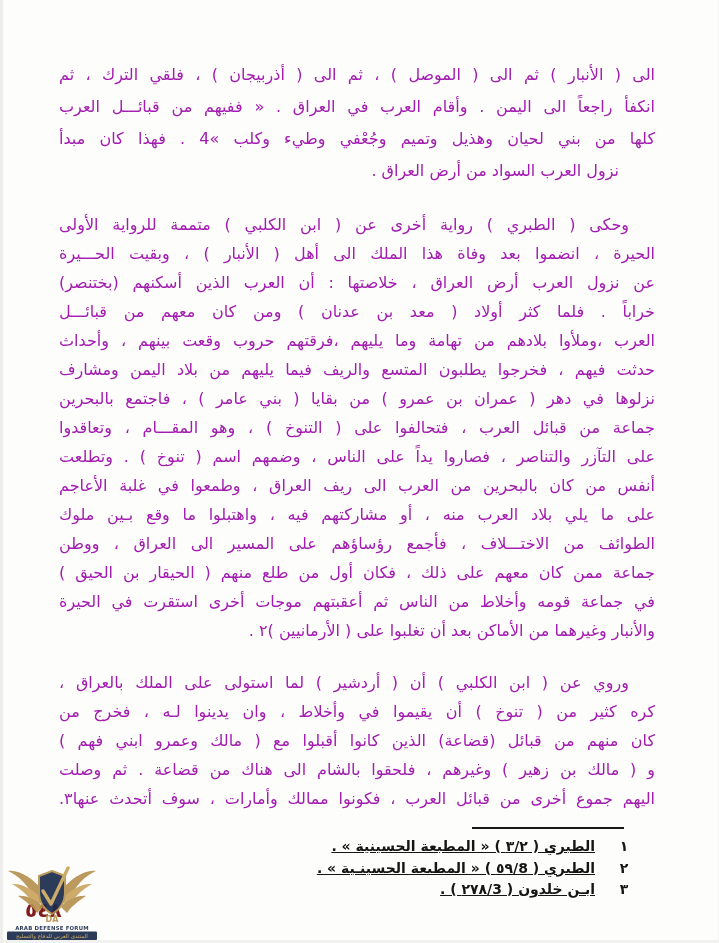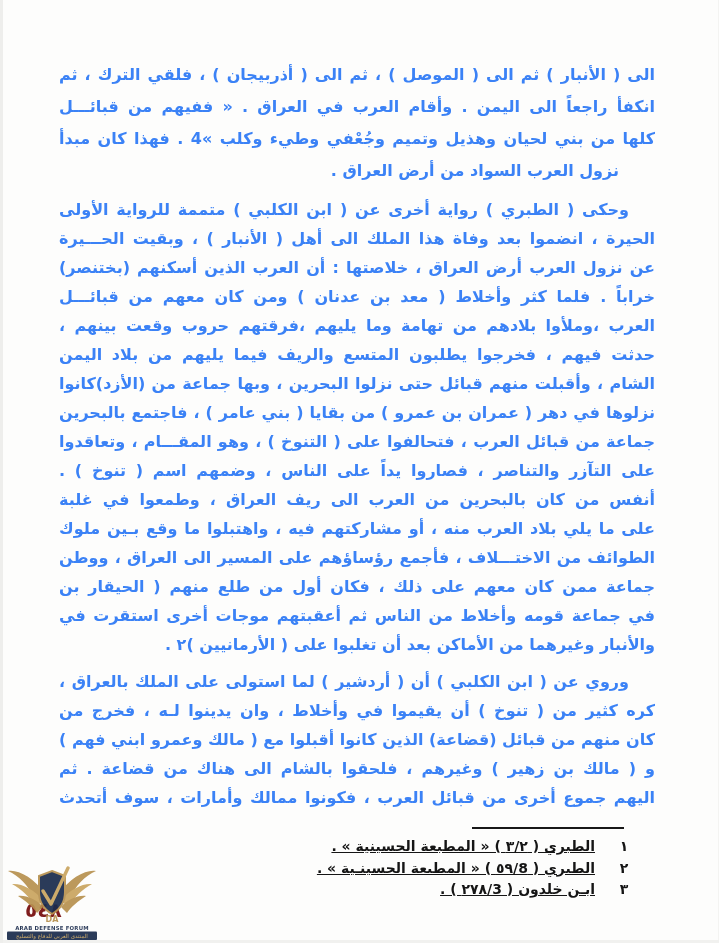--- a/index.html
+++ b/index.html
@@ -11,26 +11,26 @@
     overflow:hidden;
     font-family:"DejaVu Sans", sans-serif;
     box-shadow: inset 3px 0 0 #eeeeec, inset 0 -3px 0 #f1f1ef, inset -1px 0 0 #f4f4f2;
   }
 
   
   .text-block {
     position:absolute;
     top:59px; right:64px; left:59px;
     direction:rtl;
-    color:#3b82f6;
-    font-weight:700;
+    color:#a21caf;
+    font-weight:400;
     font-size:16px;
   }
   .para { margin:0; }
-  .para + .para { margin-top:8px; }
+  .para + .para { margin-top:23px; }
   .line {
     height:32px; line-height:32px;
     text-align:justify;
     text-align-last:justify;
     overflow:hidden;
     white-space:normal;
   }
   .para-2 .line, .para-3 .line { height:29px; line-height:29px; }
   .line.first { padding-right:26px; }
   .line.last  { text-align-last:right; }
@@ -86,24 +86,23 @@
       <div class="line">الى ( الأنبار ) ثم الى ( الموصل ) ، ثم الى ( أذربيجان ) ، فلقي الترك ، ثم</div>
       <div class="line">انكفأ راجعاً الى اليمن . وأقام العرب في العراق . « ففيهم من قبائـــل العرب</div>
       <div class="line">كلها من بني لحيان وهذيل وتميم وجُعْفي وطيء وكلب »4 . فهذا كان مبدأ</div>
       <div class="line short-end">نزول العرب السواد من أرض العراق .</div>
     </div>
 
     <div class="para para-2">
       <div class="line first">وحكى ( الطبري ) رواية أخرى عن ( ابن الكلبي ) متممة للرواية الأولى</div>
       <div class="line">الحيرة ، انضموا بعد وفاة هذا الملك الى أهل ( الأنبار ) ، وبقيت الحـــيرة</div>
       <div class="line">عن نزول العرب أرض العراق ، خلاصتها : أن العرب الذين أسكنهم (بختنصر)</div>
-      <div class="line">خراباً . فلما كثر وأخلاط ( معد بن عدنان ) ومن كان معهم من قبائـــل</div>
+      <div class="line">خراباً . فلما كثر أولاد ( معد بن عدنان ) ومن كان معهم من قبائـــل</div>
       <div class="line">العرب ،وملأوا بلادهم من تهامة وما يليهم ،فرقتهم حروب وقعت بينهم ، وأحداث</div>
       <div class="line">حدثت فيهم ، فخرجوا يطلبون المتسع والريف فيما يليهم من بلاد اليمن ومشارف</div>
-      <div class="line">الشام ، وأقبلت منهم قبائل حتى نزلوا البحرين ، وبها جماعة من (الأزد)كانوا</div>
       <div class="line">نزلوها في دهر ( عمران بن عمرو ) من بقايا ( بني عامر ) ، فاجتمع بالبحرين</div>
       <div class="line">جماعة من قبائل العرب ، فتحالفوا على ( التنوخ ) ، وهو المقـــام ، وتعاقدوا</div>
       <div class="line">على التآزر والتناصر ، فصاروا يداً على الناس ، وضمهم اسم ( تنوخ ) . وتطلعت</div>
       <div class="line">أنفس من كان بالبحرين من العرب الى ريف العراق ، وطمعوا في غلبة الأعاجم</div>
       <div class="line">على ما يلي بلاد العرب منه ، أو مشاركتهم فيه ، واهتبلوا ما وقع بـين ملوك</div>
       <div class="line">الطوائف من الاختـــلاف ، فأجمع رؤساؤهم على المسير الى العراق ، ووطن</div>
       <div class="line">جماعة ممن كان معهم على ذلك ، فكان أول من طلع منهم ( الحيقار بن الحيق )</div>
       <div class="line">في جماعة قومه وأخلاط من الناس ثم أعقبتهم موجات أخرى استقرت في الحيرة</div>
       <div class="line last">والأنبار وغيرهما من الأماكن بعد أن تغلبوا على ( الأرمانيين )٢ .</div>
     </div>

